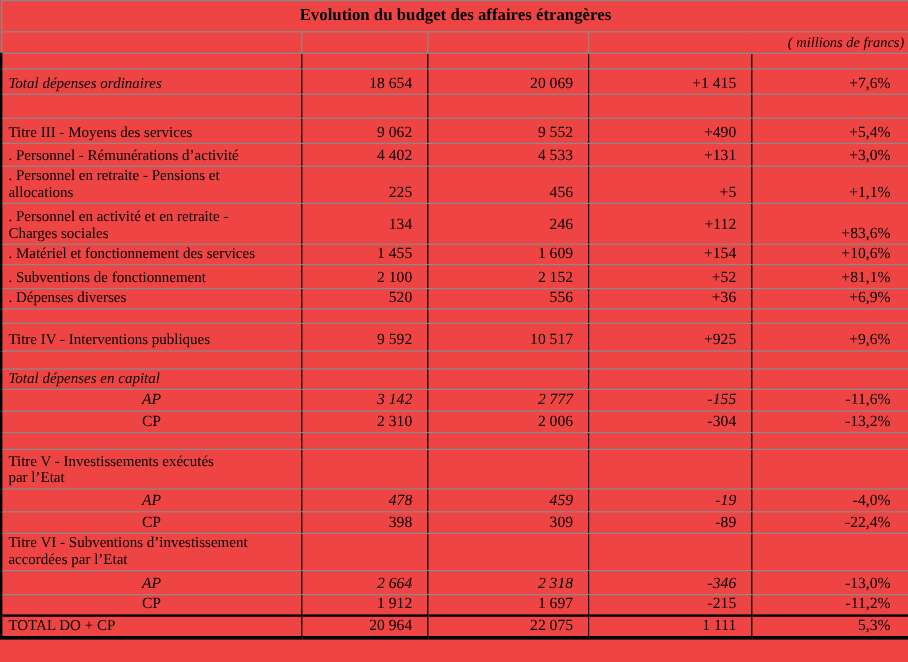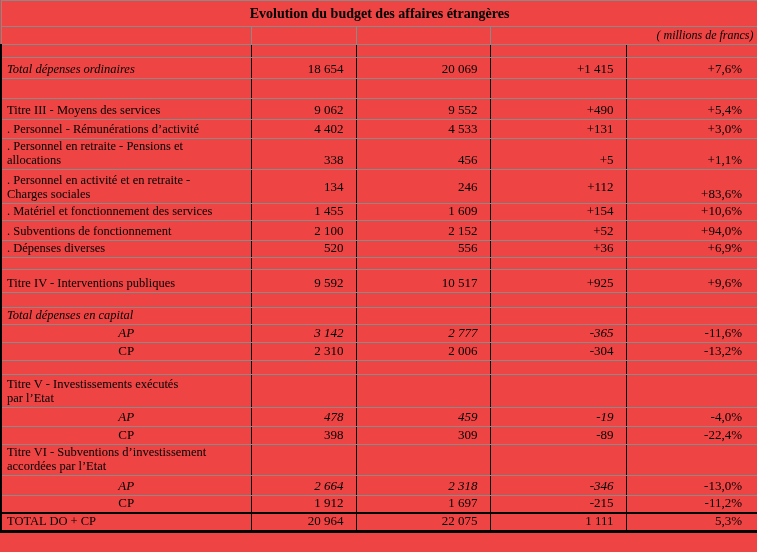--- a/index.html
+++ b/index.html
@@ -134,21 +134,21 @@
     <td class="c el lbl">. Personnel - Rémunérations d’activité</td>
     <td class="c num">4 402</td>
     <td class="c num">4 533</td>
     <td class="c num">+131</td>
     <td class="c pct er">+3,0%</td>
   </tr>
 
   <tr style="height:31px">
     <td class="c el lbl">. Personnel en retraite - Pensions et
 allocations</td>
-    <td class="c num">338</td>
+    <td class="c num">225</td>
     <td class="c num">456</td>
     <td class="c num">+5</td>
     <td class="c pct er">+1,1%</td>
   </tr>
 
   <tr style="height:34px">
     <td class="c el lbl">. Personnel en activité et en retraite -
 Charges sociales</td>
     <td class="c num vm">134</td>
     <td class="c num vm">246</td>
@@ -162,21 +162,21 @@
     <td class="c num">1 609</td>
     <td class="c num">+154</td>
     <td class="c pct er">+10,6%</td>
   </tr>
 
   <tr style="height:20px">
     <td class="c el lbl">. Subventions de fonctionnement</td>
     <td class="c num">2 100</td>
     <td class="c num">2 152</td>
     <td class="c num">+52</td>
-    <td class="c pct er">+94,0%</td>
+    <td class="c pct er">+81,1%</td>
   </tr>
 
   <tr style="height:17px">
     <td class="c el lbl">. Dépenses diverses</td>
     <td class="c num">520</td>
     <td class="c num">556</td>
     <td class="c num">+36</td>
     <td class="c pct er">+6,9%</td>
   </tr>
 
@@ -209,21 +209,21 @@
     <td class="c num"></td>
     <td class="c num"></td>
     <td class="c num"></td>
     <td class="c pct er"></td>
   </tr>
 
   <tr style="height:18px">
     <td class="c el ctr i">AP</td>
     <td class="c num i">3 142</td>
     <td class="c num i">2 777</td>
-    <td class="c num i">-365</td>
+    <td class="c num i">-155</td>
     <td class="c pct er">-11,6%</td>
   </tr>
 
   <tr style="height:18px">
     <td class="c el ctr b">CP</td>
     <td class="c num b">2 310</td>
     <td class="c num b">2 006</td>
     <td class="c num b">-304</td>
     <td class="c pct b er">-13,2%</td>
   </tr>

